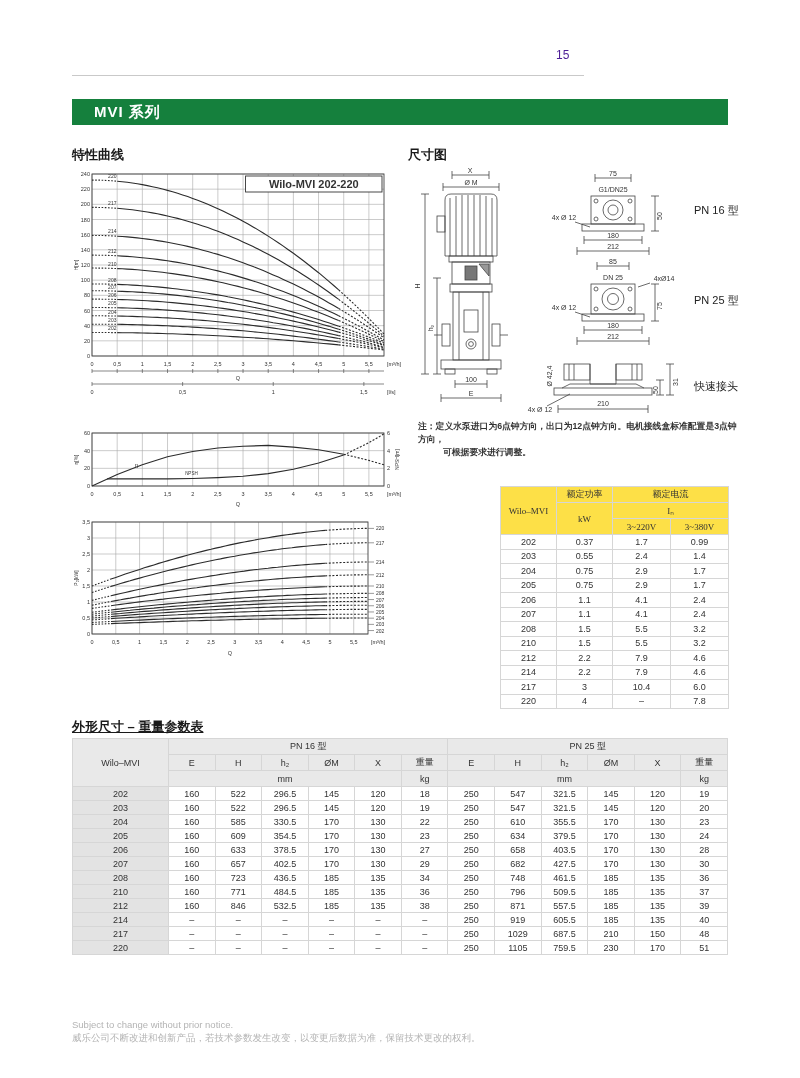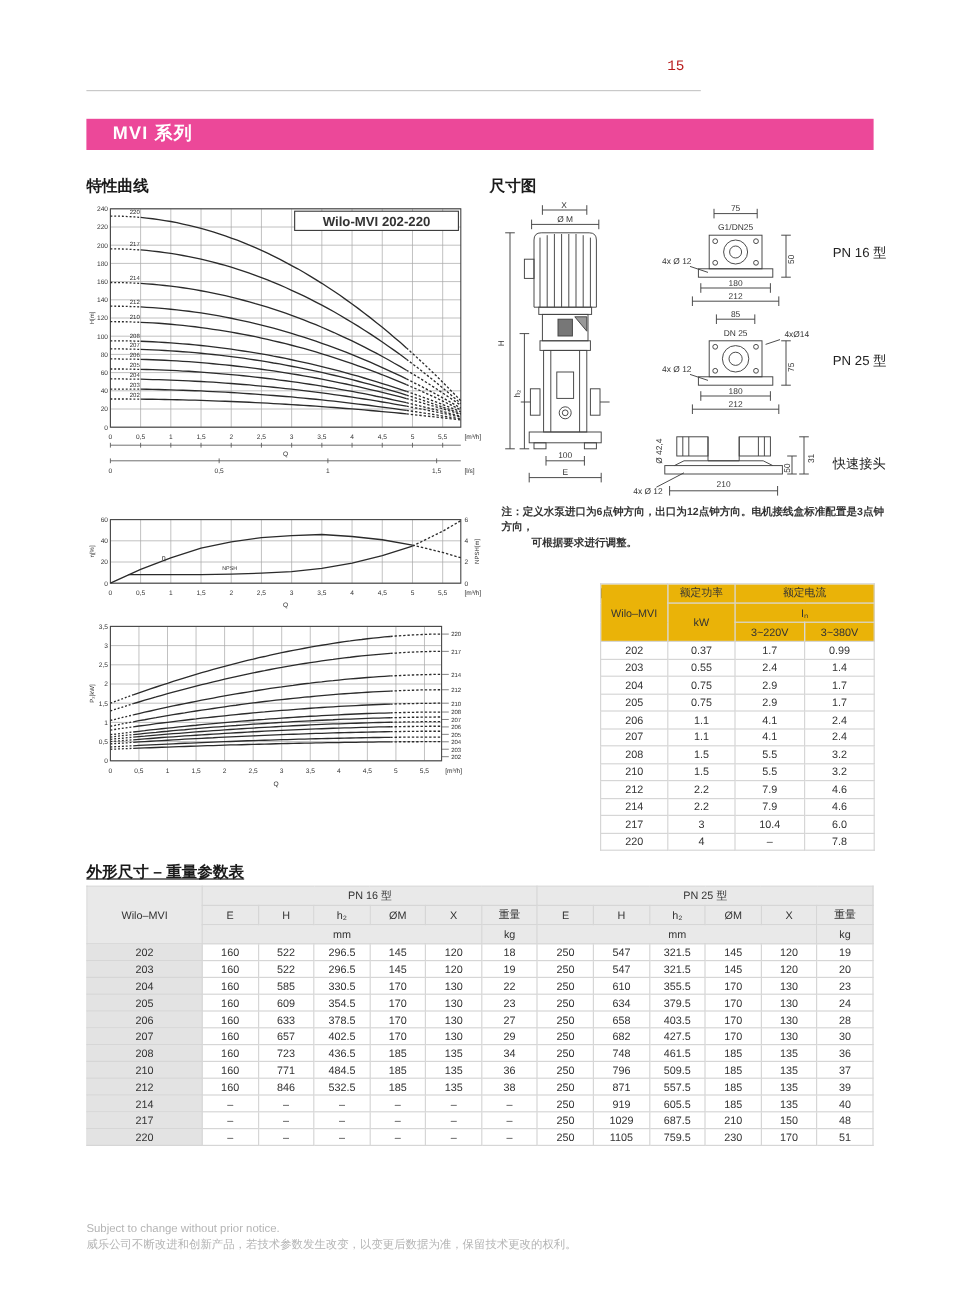--- a/index.html
+++ b/index.html
@@ -1,30 +1,30 @@
 <!DOCTYPE html>
 <html><head>
 <meta charset="utf-8">
 <style>
   html,body{margin:0;padding:0;background:#e8e8e8;}
   .page{position:relative;width:800px;height:1078px;background:#ffffff;font-family:"Liberation Sans",sans-serif;overflow:hidden;margin:0 auto;}
-  .page-number{position:absolute;left:556px;top:48px;font-size:12px;color:#b91c1c;font-family:Liberation Mono, monospace;}
+  .page-number{position:absolute;left:556px;top:48px;font-size:12px;color:#4c1d95;}
   .top-rule{position:absolute;left:72px;top:75px;width:512px;height:1px;background:#c9c9c9;}
-  .banner{position:absolute;left:72px;top:99px;width:656px;height:26px;background:#ec4899;color:#ffffff;
+  .banner{position:absolute;left:72px;top:99px;width:656px;height:26px;background:#15803d;color:#ffffff;
           font-size:15px;font-weight:bold;line-height:26px;padding-left:22px;box-sizing:border-box;letter-spacing:1px;}
   .section-title{position:absolute;font-size:13px;font-weight:bold;color:#1a1a1a;}
   .note{position:absolute;left:418px;top:420px;width:320px;font-size:8.8px;color:#333;line-height:13px;font-weight:bold;}
   .note .l2{padding-left:25px;}
   .footer{position:absolute;left:72px;top:1018px;width:660px;font-size:9.5px;color:#b4b4b4;line-height:13px;}
 
   
   table{border-collapse:collapse;table-layout:fixed;color:#333;}
   .motor-table{position:absolute;left:500px;top:486px;width:228px;font-size:9px;}
   .motor-table th,.motor-table td{border:1px solid #d6d6d6;text-align:center;font-weight:normal;padding:0;}
-  .motor-table th{background:#eab308;height:15px;}
+  .motor-table th{background:#fde047;height:15px;font-family:Liberation Serif, serif;}
   .motor-table td{height:13.5px;background:#fff;}
   .dim-table{position:absolute;left:72px;top:738px;width:656px;font-size:9px;}
   .dim-table th,.dim-table td{border:1px solid #d6d6d6;text-align:center;font-weight:normal;padding:0;}
   .dim-table th{background:#e9e9e9;height:15px;}
   .dim-table td{height:13px;background:#fff;}
   .dim-table td.model-col{background:#e3e3e3;}
   .dim-table col.c-model{width:96px;}
 
   svg{position:absolute;}
   svg text{font-family:"Liberation Sans",sans-serif;}

